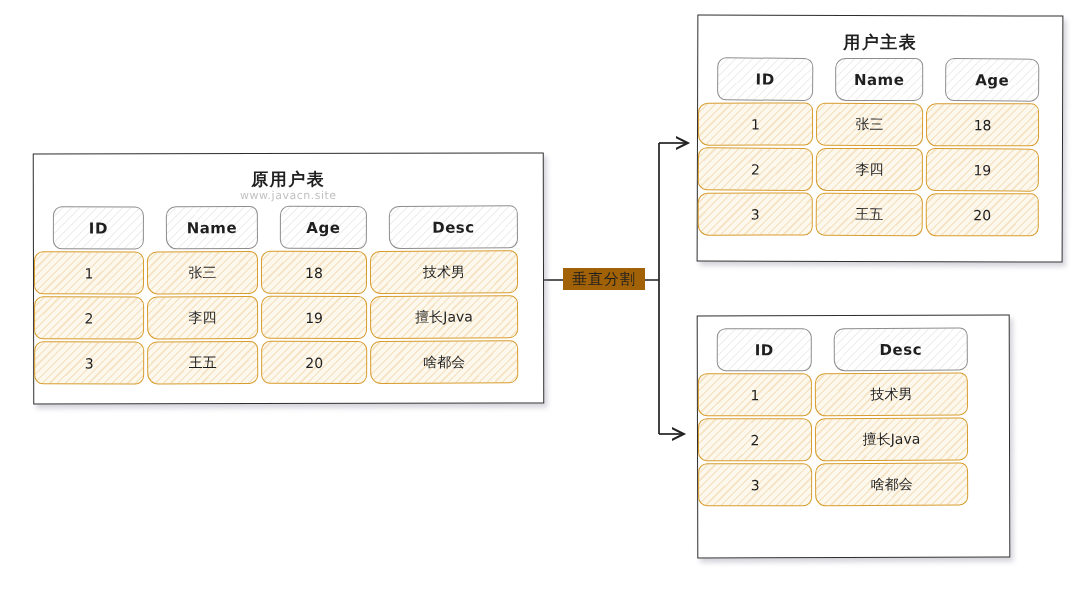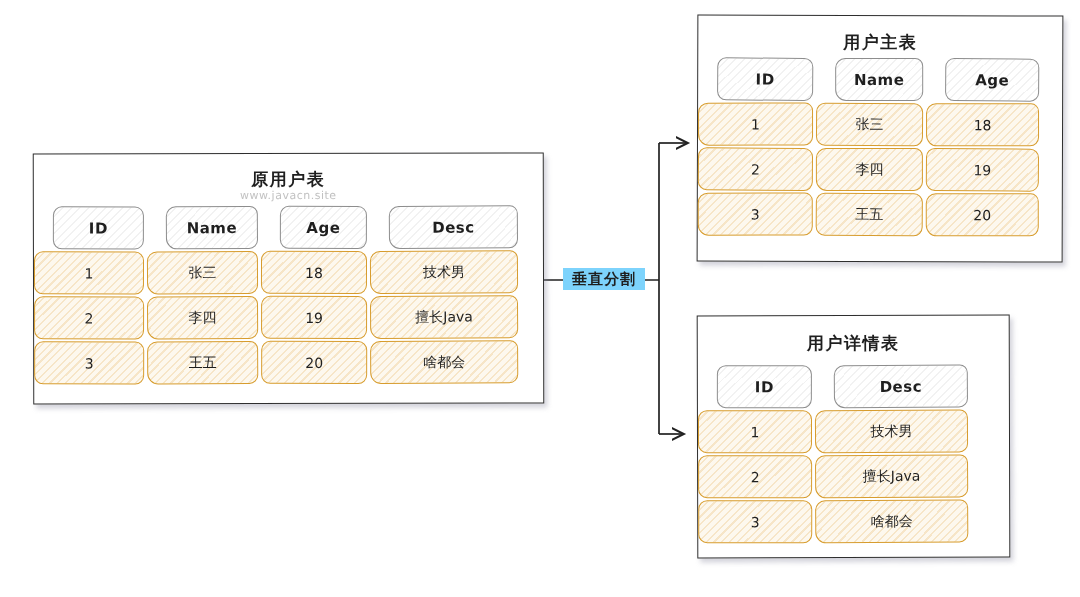--- a/index.html
+++ b/index.html
@@ -5,21 +5,21 @@
   html,body{margin:0;padding:0;background:#fff;}
   .canvas{
     position:relative;width:1080px;height:597px;overflow:hidden;
     font-family:"DejaVu Sans","Liberation Sans",sans-serif;color:#1f1f1f;
   }
   .connectors{position:absolute;left:0;top:0;width:1080px;height:597px;}
   .connectors path{stroke:var(--line,#222);stroke-width:1.7;fill:none;}
   #arrowhead path{stroke:var(--line,#222);stroke-width:1.4;fill:none;}
   .split-label{
     position:absolute;left:563px;top:268px;width:82px;height:22px;
-    background:#7dd3fc;font-size:15px;font-weight:700;text-align:center;
+    background:#a16207;font-size:15px;font-weight:400;text-align:center;
     line-height:22px;letter-spacing:1px;
   }
   .panel{
     position:absolute;background:#fff;border:1.6px solid #2e2e2e;
     box-shadow:3px 4px 5px rgba(140,140,160,.38);
     box-sizing:border-box;
   }
   .panel-original{left:33px;top:153px;width:511px;height:251px;transform:rotate(-.12deg);}
   .panel-main{left:697px;top:15px;width:366px;height:247px;transform:rotate(.18deg);}
   .panel-detail{left:697px;top:315px;width:313px;height:243px;transform:rotate(-.15deg);}
@@ -119,21 +119,20 @@
       <div class="cell d">李四</div>
       <div class="cell d">19</div>
 
       <div class="cell d">3</div>
       <div class="cell d">王五</div>
       <div class="cell d">20</div>
     </div>
   </section>
 
   <section class="panel panel-detail">
-    <div class="panel-title">用户详情表</div>
     <div class="sheet sheet-detail">
       <div class="cell h">ID</div>
       <div class="cell h">Desc</div>
 
       <div class="cell d">1</div>
       <div class="cell d">技术男</div>
 
       <div class="cell d">2</div>
       <div class="cell d">擅长Java</div>
 

